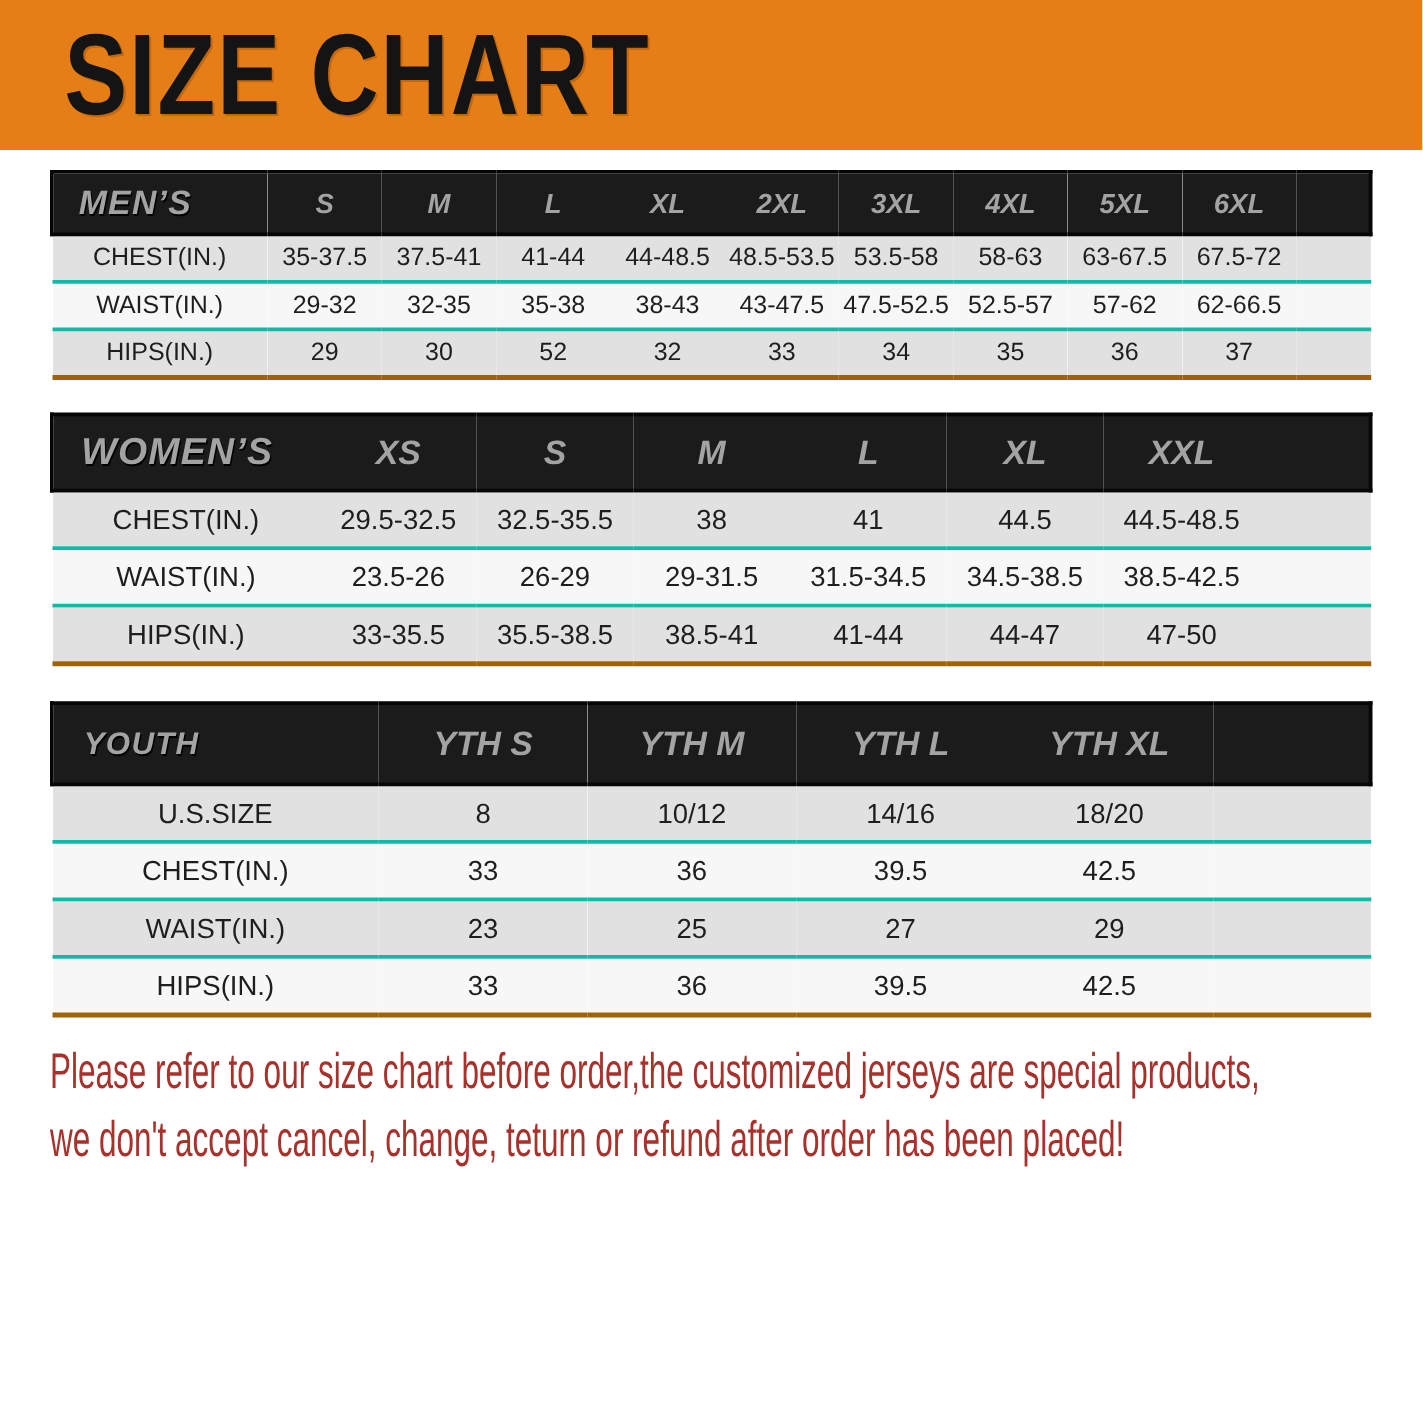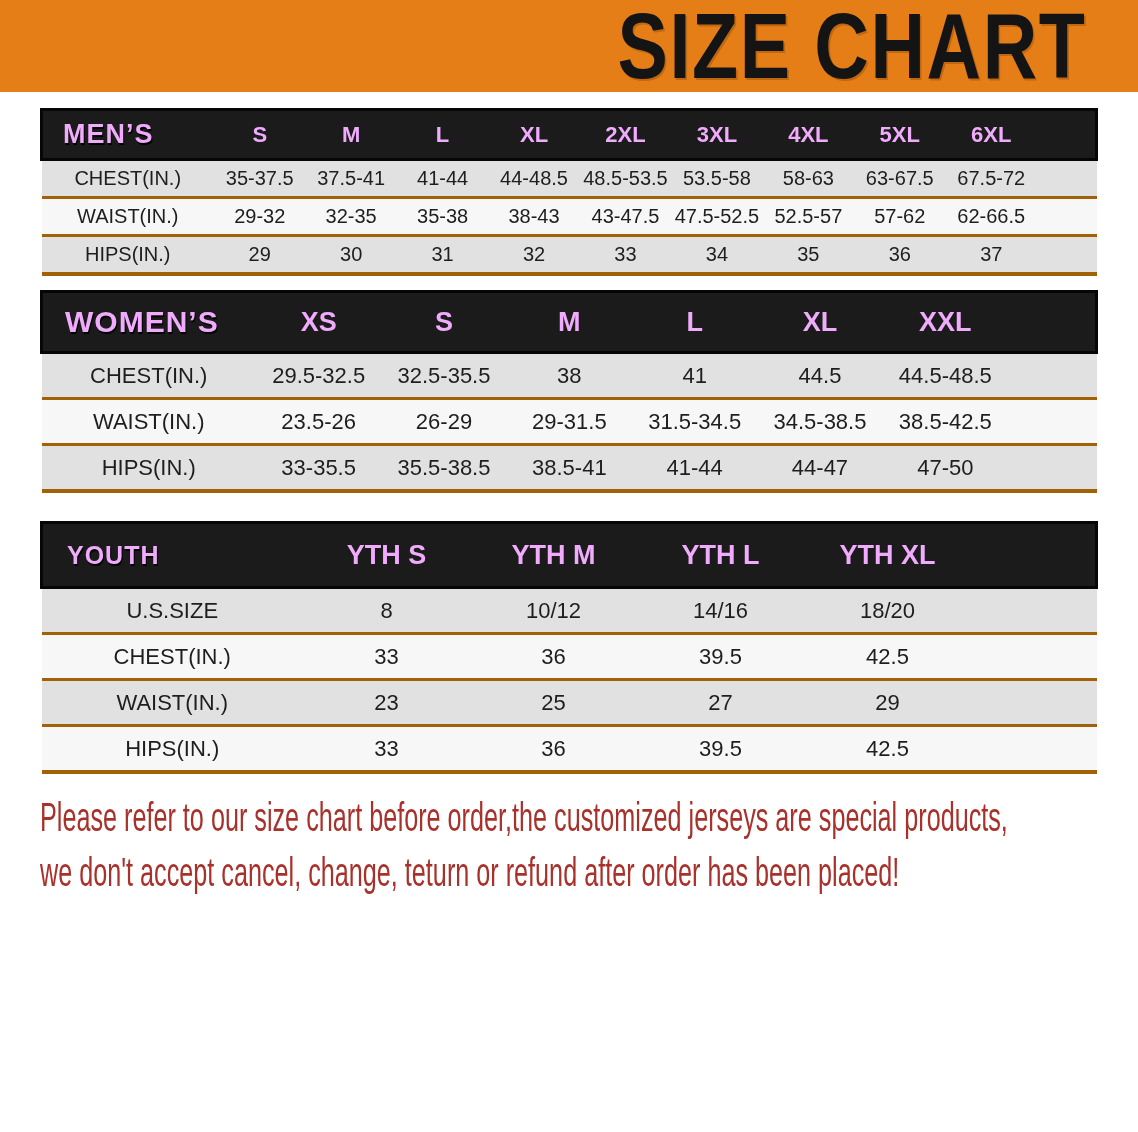--- a/index.html
+++ b/index.html
@@ -11,25 +11,25 @@
     background: #ffffff;
     font-family: "Liberation Sans", sans-serif;
   }
   .page {
     display: flex;
     flex-direction: column;
     width: 1138px;
   }
   
   .banner {
-    height: 92px;
+    height: 120px;
     background: var(--banner-bg, #E67E18);
     display: flex;
     align-items: center;
-    justify-content: flex-end;
+    justify-content: flex-start;
   }
   .banner h1 { margin: 0; line-height: 1; }
   .banner-title {
     display: inline-block;
     font-size: 92px;
     font-weight: 800;
     color: #141414;
     letter-spacing: 2px;
     transform: scaleX(0.82);
     transform-origin: center;
@@ -56,41 +56,42 @@
   #women-heading { margin-top: 34px; }
   #youth-heading { margin-top: 52px; }
   
   .size-table {
     width: 1058px;
     margin: 0 40px;
     border-collapse: collapse;
     table-layout: fixed;
   }
   #men-table   { margin-top: 16px; }
-  #women-table { margin-top: 14px; }
+  #women-table { margin-top: 26px; }
   #youth-table { margin-top: 28px; }
 
   .size-table thead tr {
     background: var(--header-bg, #1b1b1b);
     border: 3px solid #060606;
   }
   .size-table th {
-    color: #f0abfc;
+    color: #a3a3a3;
     text-align: center;
     font-weight: 600;
     white-space: nowrap;
     overflow: hidden;
+    font-style: italic;
   }
   .size-table th.corner {
     text-align: left;
     font-weight: 800;
     letter-spacing: 1px;
     text-shadow: 1px 2px 0 #000;
   }
-  .size-table tbody tr { border-bottom: 3px solid #a16207; }
+  .size-table tbody tr { border-bottom: 3px solid #14b8a6; }
   .size-table tbody tr:last-child { border-bottom: 4px solid #a16207; }
   .size-table tbody tr.shaded { background: var(--row-shaded, #e1e1e1); }
   .size-table tbody tr.light  { background: var(--row-light, #f7f7f7); }
   .size-table td {
     color: var(--text-dark, #1e1e1e);
     text-align: center;
     white-space: nowrap;
     overflow: hidden;
   }
   .size-table td.row-label { font-weight: 500; }
@@ -181,21 +182,21 @@
             <td class="val">47.5-52.5</td>
             <td class="val">52.5-57</td>
             <td class="val">57-62</td>
             <td class="val">62-66.5</td>
             <td class="filler"></td>
           </tr>
           <tr class="shaded">
             <td class="row-label">HIPS(IN.)</td>
             <td class="val">29</td>
             <td class="val">30</td>
-            <td class="val">31</td>
+            <td class="val">52</td>
             <td class="val">32</td>
             <td class="val">33</td>
             <td class="val">34</td>
             <td class="val">35</td>
             <td class="val">36</td>
             <td class="val">37</td>
             <td class="filler"></td>
           </tr>
         </tbody>
       </table>

